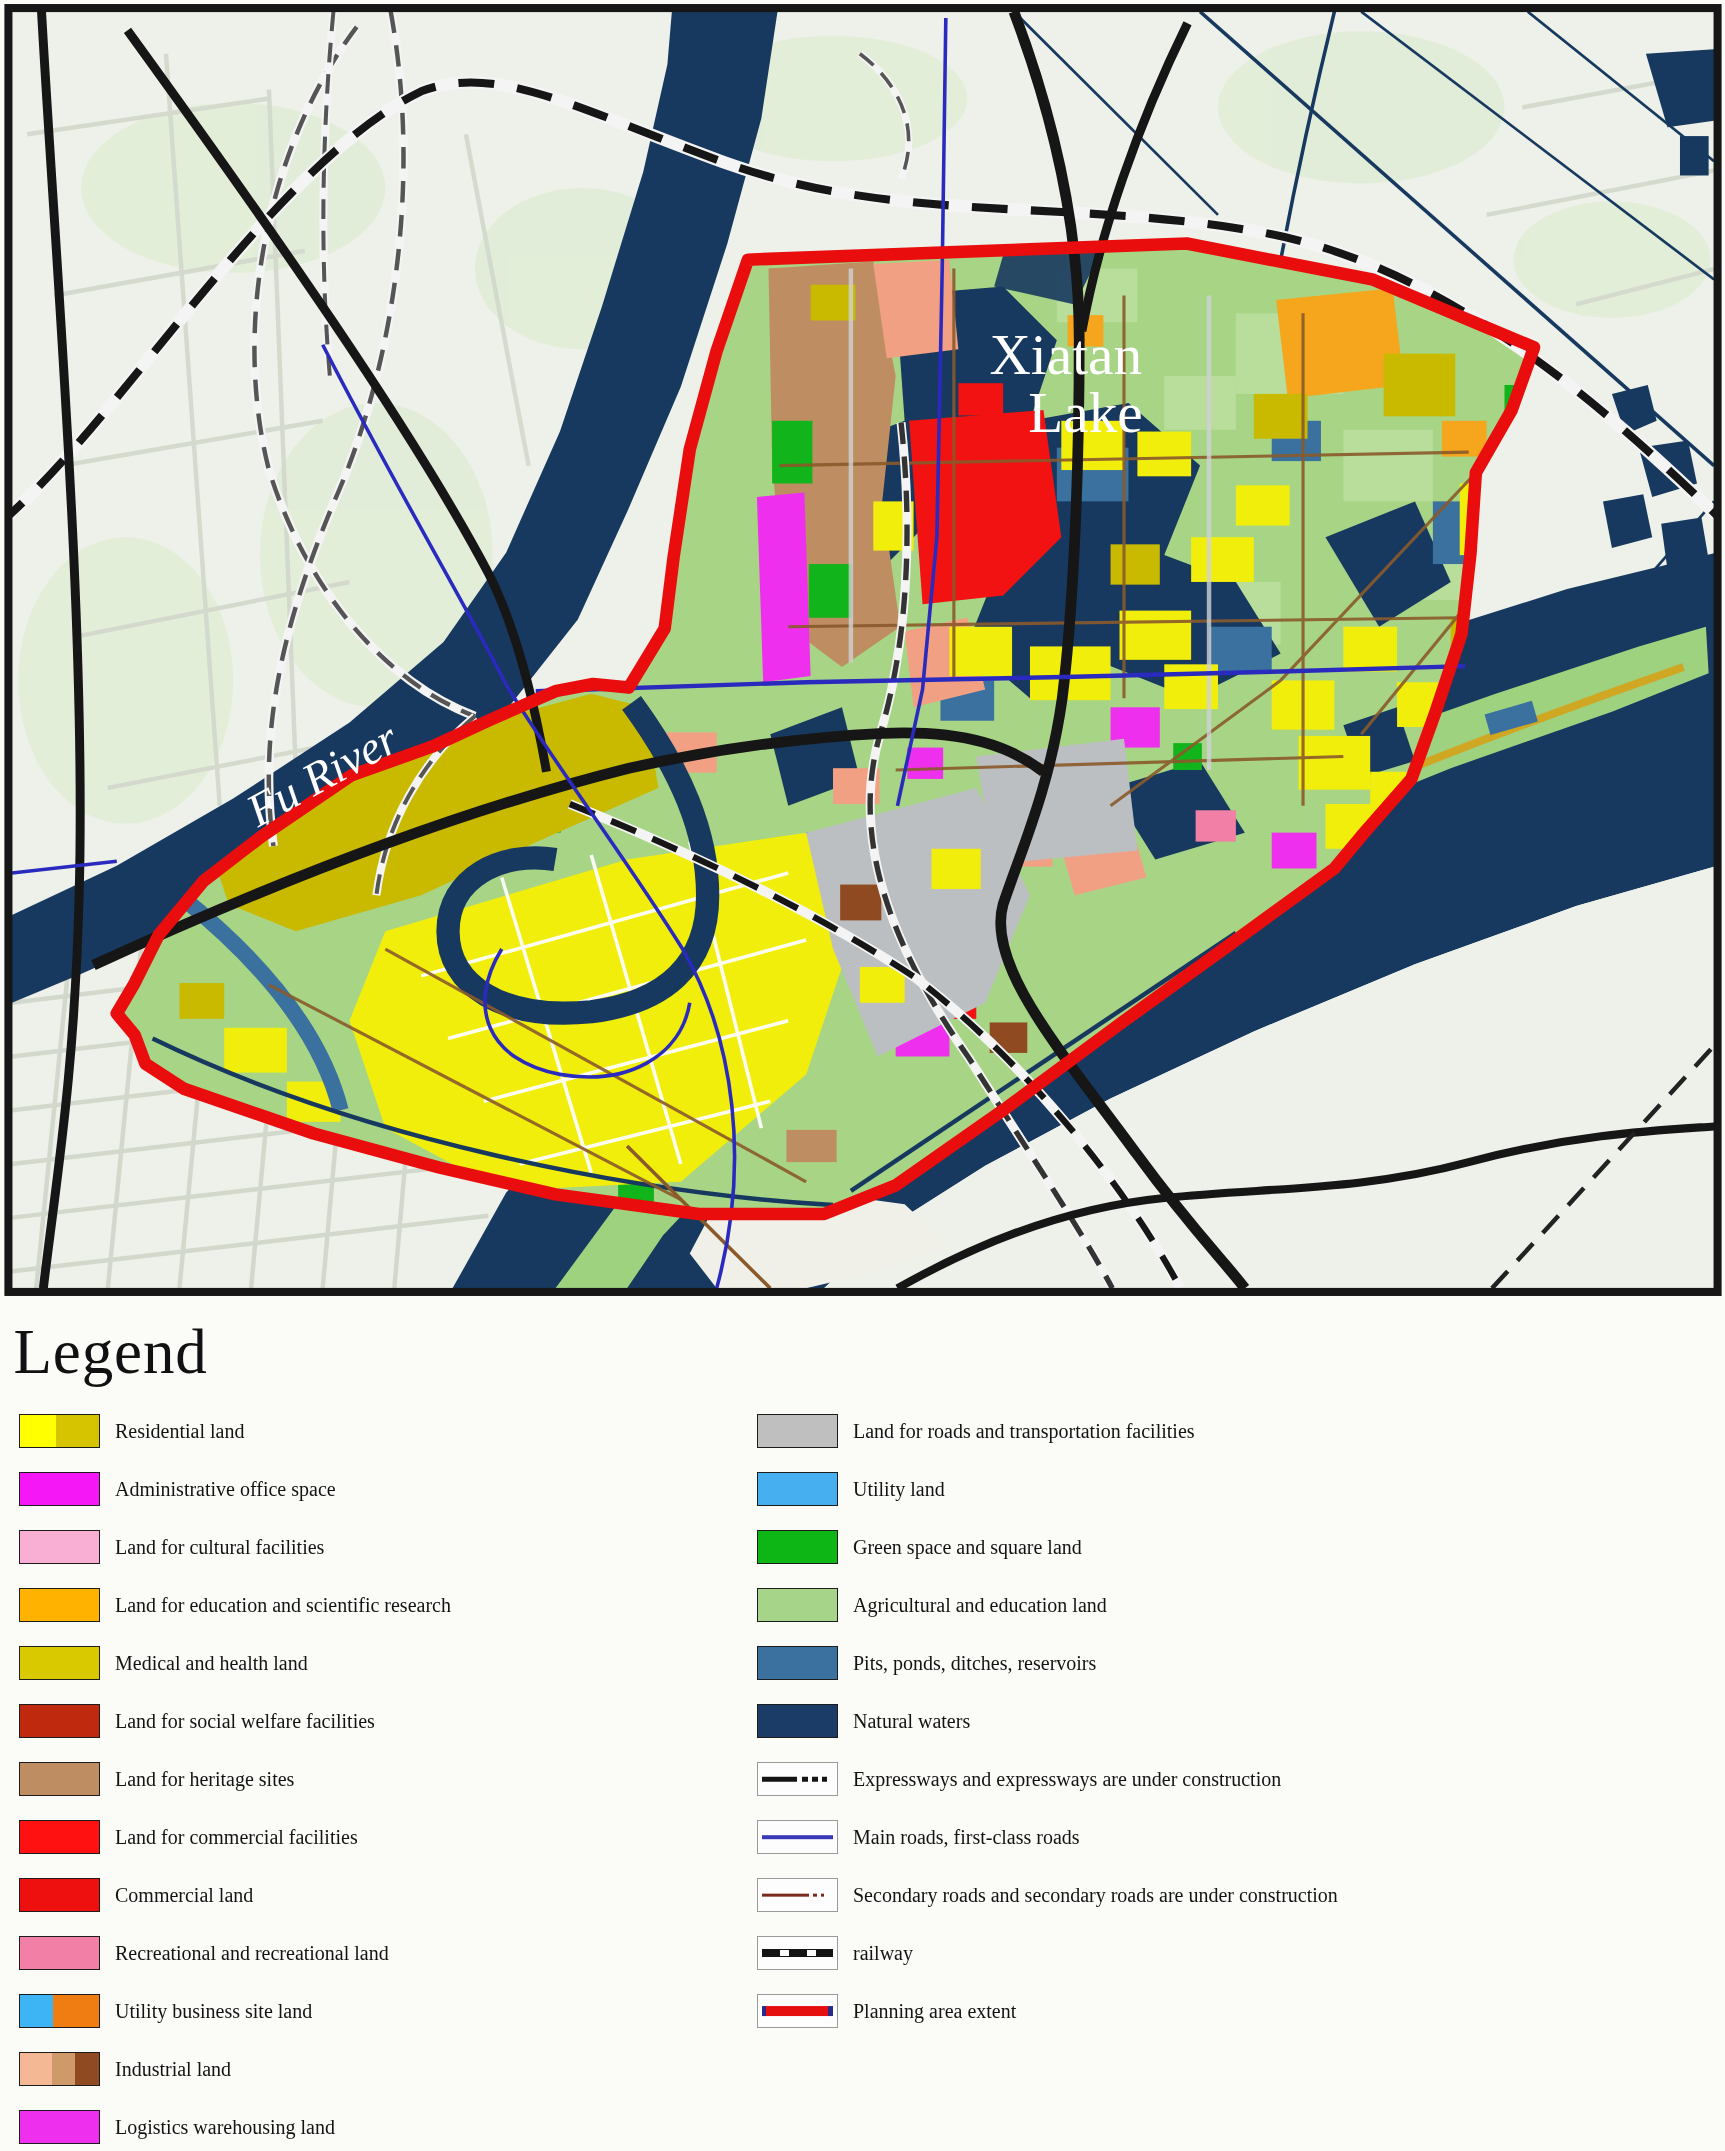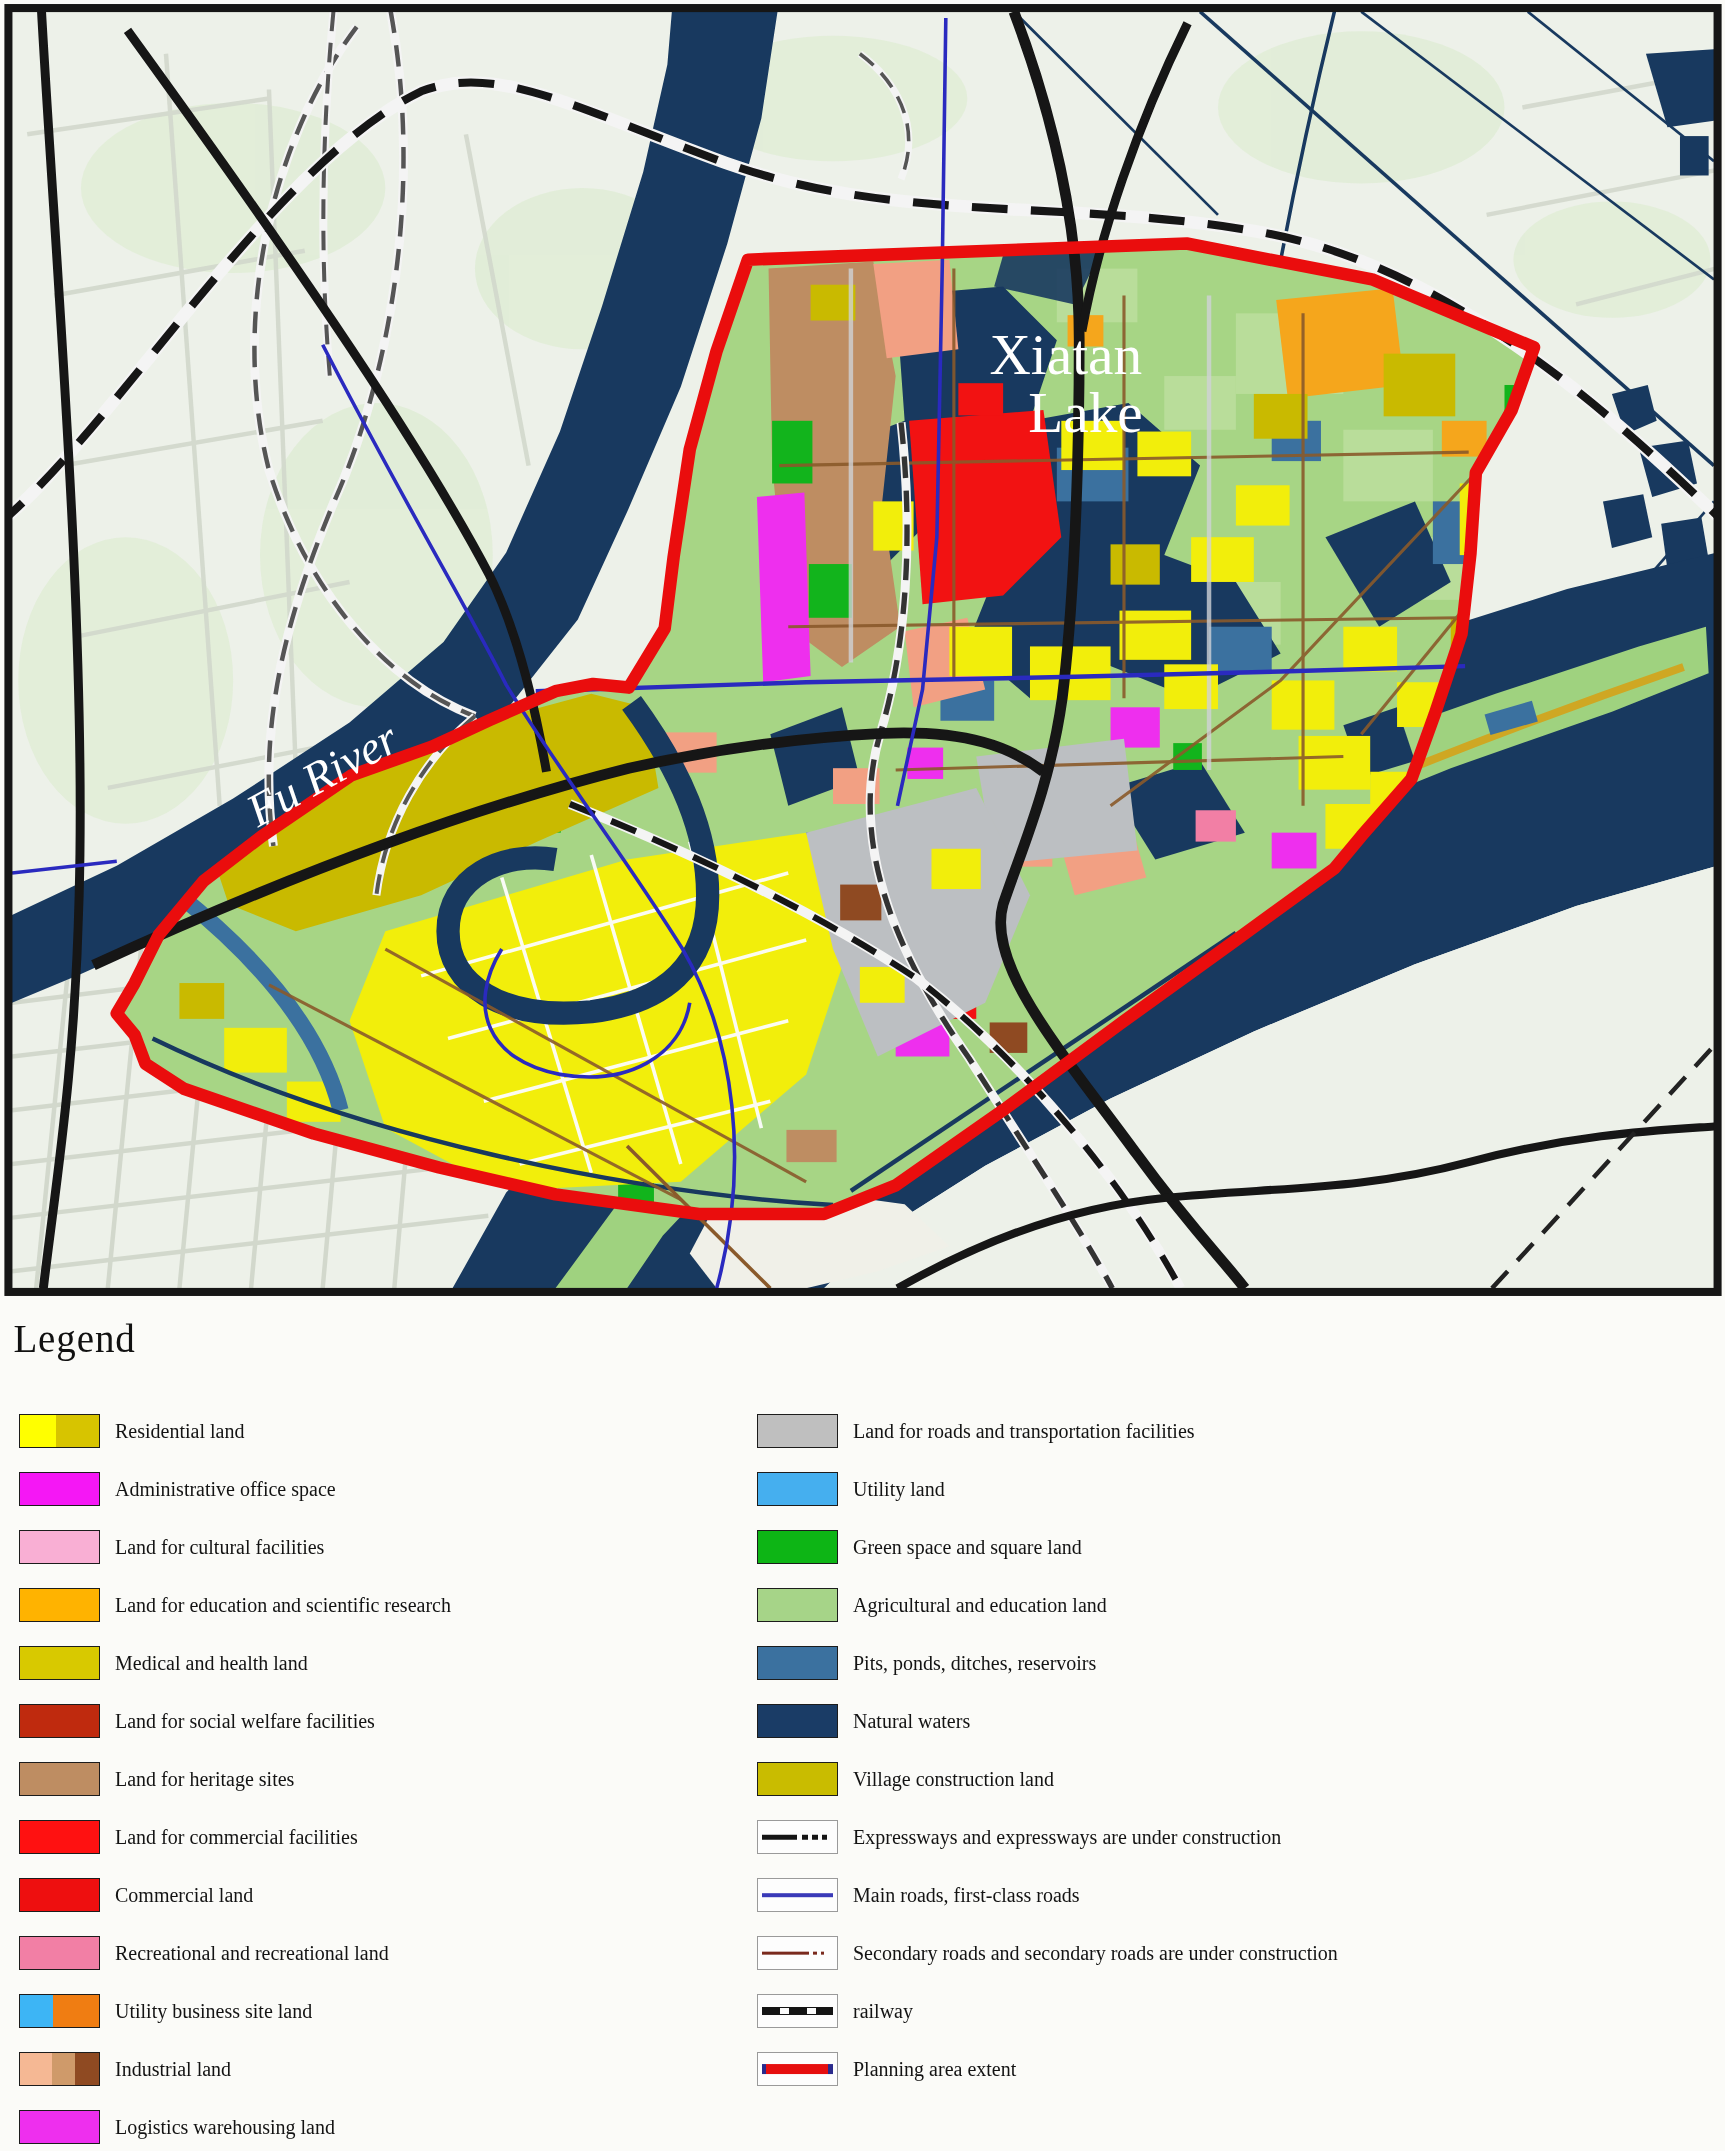--- a/index.html
+++ b/index.html
@@ -6,21 +6,21 @@
   body{
     width:1726px;height:2151px;position:relative;background:#fbfbf8;
     font-family:"Liberation Serif","DejaVu Serif",serif;color:#151515;
     overflow:hidden;
   }
   #map-figure{position:absolute;left:0;top:0;width:1506px;height:1300px;}
   #map-figure svg{display:block;}
   
   #legend{position:absolute;left:0;top:1300px;width:1726px;height:851px;background:#fbfbf8;}
   #legend-title{
-    position:absolute;left:13.4px;top:16px;font-size:39px;letter-spacing:0.9px;
+    position:absolute;left:13.4px;top:16px;font-size:63px;letter-spacing:0.9px;
     font-family:"Liberation Serif","DejaVu Serif",serif;color:#111;
   }
   .legend-col{position:absolute;top:102px;}
   #legend-col-left{left:19px;}
   #legend-col-right{left:757px;}
   .legend-row{height:58px;display:flex;align-items:center;}
   .legend-label{margin-left:15px;font-size:20px;white-space:nowrap;color:#131313;}
   .sw{width:81px;height:34px;box-sizing:border-box;position:relative;flex:none;}
   .sw.color{border:1.8px solid #1c1c1c;background:#fff;}
   .sw.splitwrap{display:flex;}
@@ -430,24 +430,20 @@
       </div>
       <div class="legend-row">
         <div class="sw color" style="background: rgb(59, 113, 159);"></div>
         <span class="legend-label">Pits, ponds, ditches, reservoirs</span>
       </div>
       <div class="legend-row">
         <div class="sw color" style="background: rgb(26, 60, 102);"></div>
         <span class="legend-label">Natural waters</span>
       </div>
       <div class="legend-row">
-        <div class="sw color" style="background: rgb(201, 188, 0);"></div>
-        <span class="legend-label">Village construction land</span>
-      </div>
-      <div class="legend-row">
         <div class="sw line">
           <div class="ln ln-expressway" style="color: rgb(20, 20, 20);"></div>
         </div>
         <span class="legend-label">Expressways and expressways are under construction</span>
       </div>
       <div class="legend-row">
         <div class="sw line">
           <div class="ln ln-main" style="color: rgb(58, 58, 184);"></div>
         </div>
         <span class="legend-label">Main roads, first-class roads</span>

